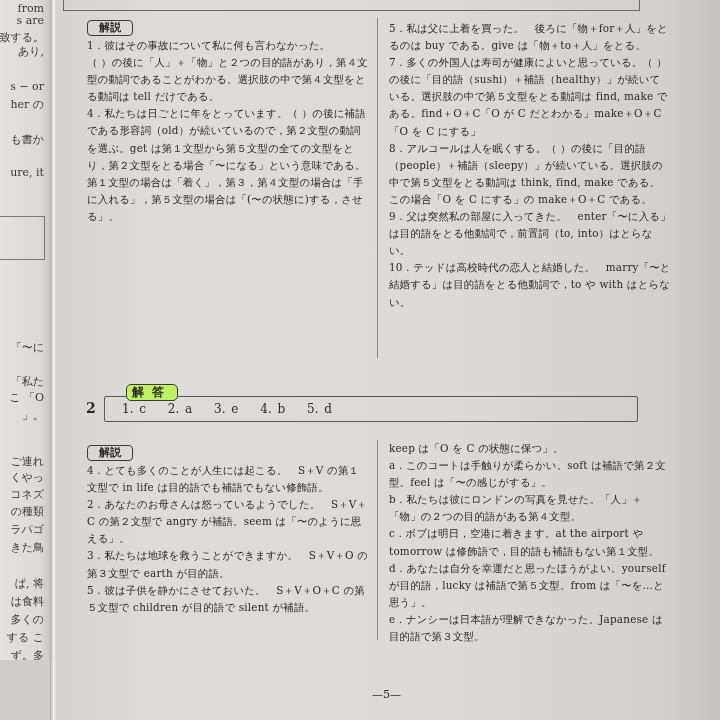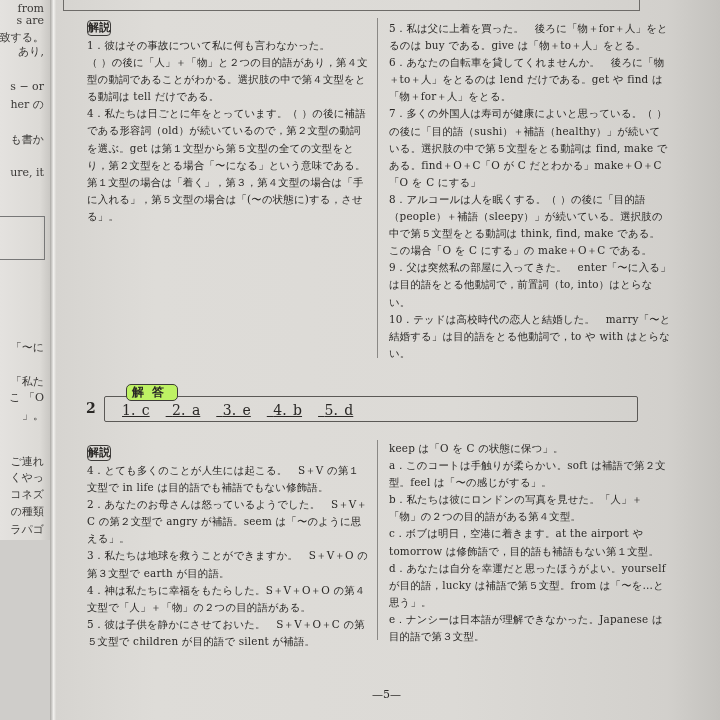--- a/index.html
+++ b/index.html
@@ -4,21 +4,21 @@
 <style>
   html, body { margin: 0; padding: 0; }
   body {
     width: 720px; height: 720px; overflow: hidden; position: relative;
     background: #cfcdca;
     font-family: "DejaVu Serif", "Liberation Serif", serif;
     color: #2a2826;
   }
   
   .left-page {
-    position: absolute; left: 0; top: 0; width: 50px; height: 540px;
+    position: absolute; left: 0; top: 0; width: 50px; height: 660px;
     background: linear-gradient(90deg, #e4e2df 0%, #dcdad6 80%, #c9c7c3 100%);
     overflow: hidden;
     text-decoration: underline;
   }
   .left-page .frag {
     position: absolute; right: 6px; font-size: 11px; white-space: nowrap; color: #3a3836;
   }
   .left-page .lbox {
     position: absolute; left: -10px; top: 216px; width: 54px; height: 42px;
     border: 1px solid #777; border-left: none;
@@ -38,38 +38,38 @@
   }
   .col {
     position: absolute; font-size: 10.4px; line-height: 17.1px; letter-spacing: 0.2px;
   }
   .col p { margin: 0; }
   .col-divider {
     position: absolute; width: 1px; background: #8a8885;
   }
   .kaisetsu-tag {
     display: inline-block; border: 1px solid #3d3b39; border-radius: 4px;
-    padding: 0 0; font-weight: bold; font-size: 11px; line-height: 14px; margin-bottom: 1px;
+    padding: 0 11px; font-weight: bold; font-size: 11px; line-height: 14px; margin-bottom: 1px;
   }
   
   .answer-section { position: absolute; left: 86px; top: 384px; width: 552px; height: 44px; }
   .answer-num {
     position: absolute; left: 0px; top: 16px; font-size: 14px; font-weight: bold;
   }
   .answer-box {
     position: absolute; left: 18px; top: 12px; width: 532px; height: 24px;
     border: 1px solid #5b5956; border-radius: 2px;
   }
   .answer-title {
     position: absolute; left: 40px; top: 0px; font-weight: bold; font-size: 12px;
     background: #bef264; border: 1px solid #3d3b39; border-radius: 5px; padding: 0 5px;
     letter-spacing: 8px; line-height: 15px;
   }
   .answer-items {
-    position: absolute; left: 36px; top: 18px; font-size: 14px; word-spacing: 2px; text-decoration: underline;
+    position: absolute; left: 36px; top: 18px; font-size: 12px; word-spacing: 2px;
   }
   .answer-items span { margin-right: 16px; }
   .page-num {
     position: absolute; left: 372px; top: 688px; font-size: 11px;
   }
 </style>
 </head>
 <body>
 
 <div class="left-page" id="leftPage">
@@ -108,21 +108,20 @@
 <div class="col" style="left:87px; top:19px; width:282px;">
   <span class="kaisetsu-tag">解説</span>
   <p>1．彼はその事故について私に何も言わなかった。</p>
   <p>（ ）の後に「人」＋「物」と２つの目的語があり，第４文型の動詞であることがわかる。選択肢の中で第４文型をとる動詞は tell だけである。</p>
   <p>4．私たちは日ごとに年をとっています。（ ）の後に補語である形容詞（old）が続いているので，第２文型の動詞を選ぶ。get は第１文型から第５文型の全ての文型をとり，第２文型をとる場合「〜になる」という意味である。第１文型の場合は「着く」，第３，第４文型の場合は「手に入れる」，第５文型の場合は「(〜の状態に)する，させる」。</p>
 </div>
 <div class="col-divider" style="left:377px; top:18px; height:340px;"></div>
 
 <div class="col" style="left:389px; top:20px; width:282px;">
   <p>5．私は父に上着を買った。　後ろに「物＋for＋人」をとるのは buy である。give は「物＋to＋人」をとる。</p>
-  <p>6．あなたの自転車を貸してくれませんか。　後ろに「物＋to＋人」をとるのは lend だけである。get や find は「物＋for＋人」をとる。</p>
   <p>7．多くの外国人は寿司が健康によいと思っている。（ ）の後に「目的語（sushi）＋補語（healthy）」が続いている。選択肢の中で第５文型をとる動詞は find, make である。find＋O＋C「O が C だとわかる」make＋O＋C「O を C にする」</p>
   <p>8．アルコールは人を眠くする。（ ）の後に「目的語（people）＋補語（sleepy）」が続いている。選択肢の中で第５文型をとる動詞は think, find, make である。この場合「O を C にする」の make＋O＋C である。</p>
   <p>9．父は突然私の部屋に入ってきた。　enter「〜に入る」は目的語をとる他動詞で，前置詞（to, into）はとらない。</p>
   <p>10．テッドは高校時代の恋人と結婚した。　marry「〜と結婚する」は目的語をとる他動詞で，to や with はとらない。</p>
 </div>
 
 <div class="answer-section">
   <div class="answer-num">2</div>
   <div class="answer-box"></div>
   <div class="answer-title">解答</div>
@@ -133,21 +132,20 @@
     <span>4. b</span>
     <span>5. d</span>
   </div>
 </div>
 
 <div class="col" style="left:87px; top:444px; width:282px;">
   <span class="kaisetsu-tag">解説</span>
   <p>4．とても多くのことが人生には起こる。　S＋V の第１文型で in life は目的語でも補語でもない修飾語。</p>
   <p>2．あなたのお母さんは怒っているようでした。　S＋V＋C の第２文型で angry が補語。seem は「〜のように思える」。</p>
   <p>3．私たちは地球を救うことができますか。　S＋V＋O の第３文型で earth が目的語。</p>
-  <p>4．神は私たちに幸福をもたらした。S＋V＋O＋O の第４文型で「人」＋「物」の２つの目的語がある。</p>
   <p>5．彼は子供を静かにさせておいた。　S＋V＋O＋C の第５文型で children が目的語で silent が補語。</p>
 </div>
 <div class="col-divider" style="left:377px; top:440px; height:200px;"></div>
 
 <div class="col" style="left:389px; top:440px; width:282px;">
   <p>keep は「O を C の状態に保つ」。</p>
   <p>a．このコートは手触りが柔らかい。soft は補語で第２文型。feel は「〜の感じがする」。</p>
   <p>b．私たちは彼にロンドンの写真を見せた。「人」＋「物」の２つの目的語がある第４文型。</p>
   <p>c．ボブは明日，空港に着きます。at the airport や tomorrow は修飾語で，目的語も補語もない第１文型。</p>
   <p>d．あなたは自分を幸運だと思ったほうがよい。yourself が目的語，lucky は補語で第５文型。from は「〜を…と思う」。</p>

